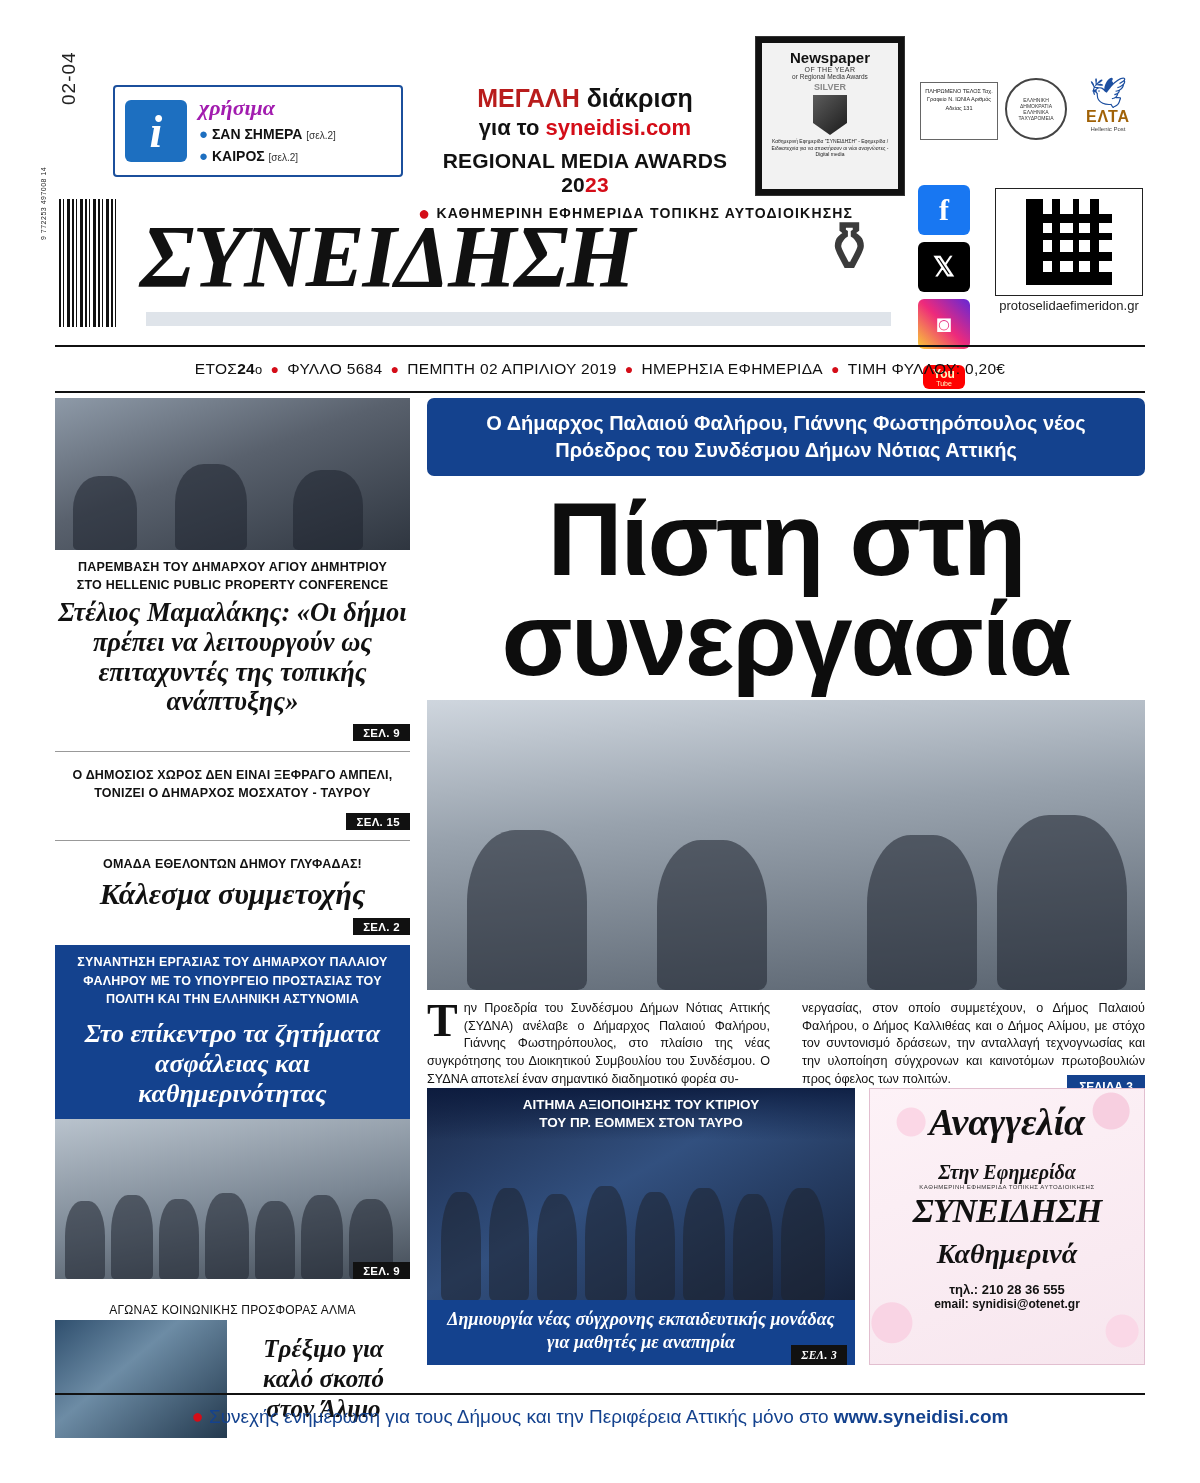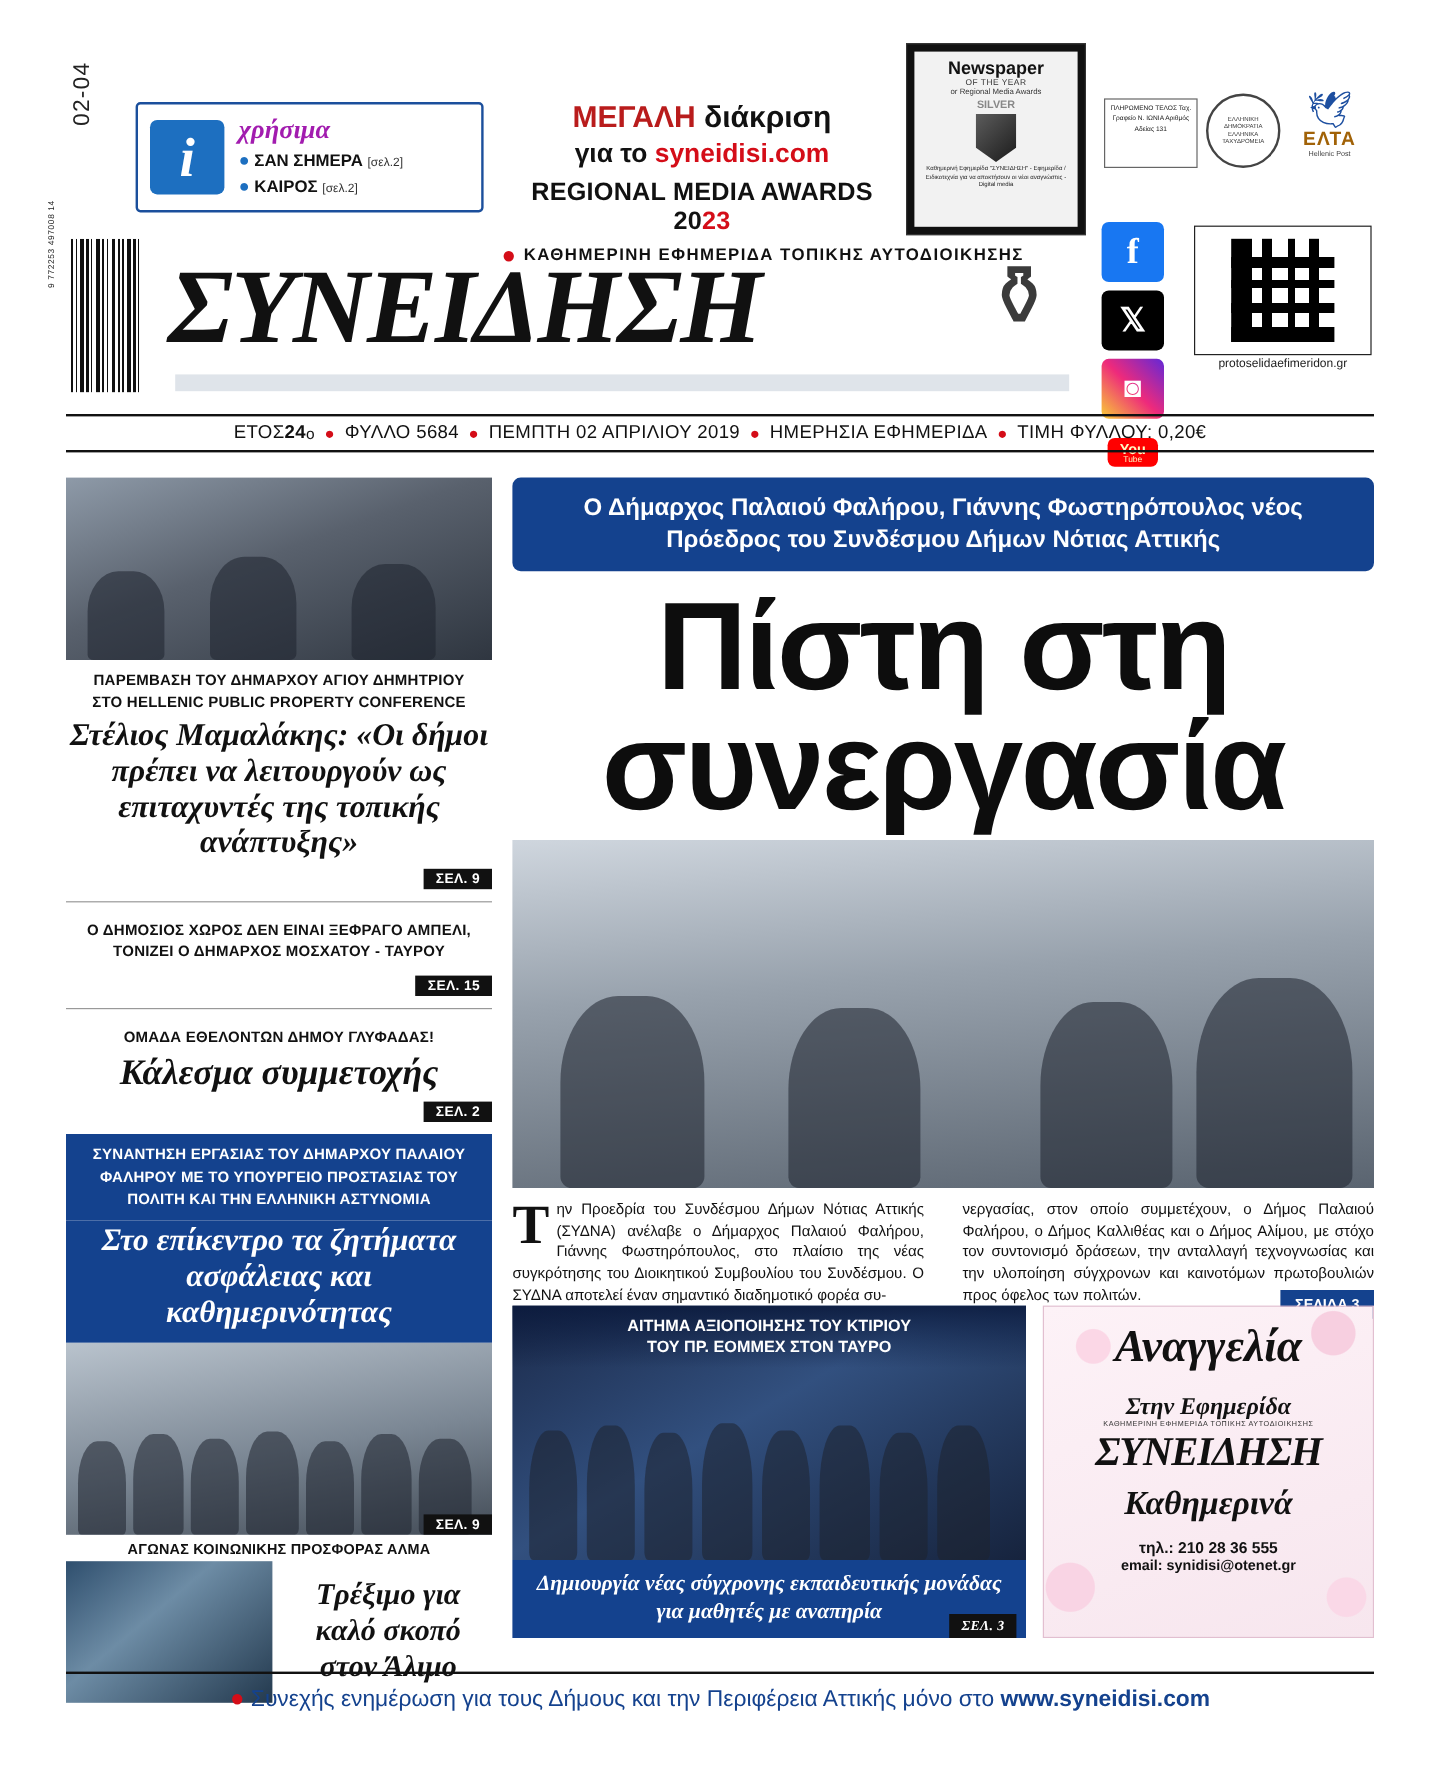--- a/index.html
+++ b/index.html
@@ -118,21 +118,21 @@
     width:148px; height:108px; border:1px solid #222; background:#fff;
     display:flex; align-items:center; justify-content:center;
   }
   .qr-inner {
     width:86px; height:86px;
     background-image:
       linear-gradient(90deg,#000 20%,transparent 20%,transparent 30%,#000 30%,#000 40%,transparent 40%,transparent 55%,#000 55%,#000 62%,transparent 62%,transparent 75%,#000 75%,#000 85%,transparent 85%),
       linear-gradient(0deg,#000 15%,transparent 15%,transparent 28%,#000 28%,#000 38%,transparent 38%,transparent 52%,#000 52%,#000 60%,transparent 60%,transparent 72%,#000 72%,#000 82%,transparent 82%);
     background-blend-mode:multiply;
   }
-  .qr-cap { font-size:10px; text-align:center; color:#222; margin-top:2px; }
+  .qr-cap { font-size:13px; text-align:center; color:#222; margin-top:2px; }
 
   .logo-sub {
     position:absolute; left:418px; top:202px; font-size:14px; font-weight:bold;
     letter-spacing:1.2px; color:#111;
   }
   .logo-sub .reddot { color:#d40d18; font-size:20px; vertical-align:-2px; }
   .logo {
     position:absolute; left:140px; top:214px; width:700px; height:86px;
     font-family:"Liberation Serif", serif; font-weight:bold; font-style:italic;
     font-size:88px; letter-spacing:-2px; line-height:86px; color:#111;
@@ -143,21 +143,21 @@
     position:absolute; left:146px; top:312px; width:745px; height:14px;
     background:#dfe4ea;
   }
   .amphora {
     position:absolute; left:820px; top:212px; width:60px; height:105px;
     color:#3b3b3b; font-size:70px; line-height:1;
   }
 
   .issue-bar {
     position:absolute; left:55px; top:345px; width:1090px;
-    border-top:2px solid #111; border-bottom:2px solid #111; height:32px;
+    border-top:2px solid #111; border-bottom:2px solid #111; height:48px;
     display:flex; align-items:center; justify-content:center;
     font-size:15.5px; letter-spacing:.3px; color:#111;
   }
   .issue-bar b { font-weight:bold; }
   .issue-bar .sep { color:#d40d18; margin:0 8px; font-size:14px; }
 
   
   .content { position:absolute; left:55px; top:398px; width:1090px; }
 
   .col-left { position:absolute; left:0; top:0; width:355px; }
@@ -267,21 +267,21 @@
   
   .footer {
     position:absolute; left:55px; top:1393px; width:1090px;
     border-top:2px solid #111; padding-top:10px; text-align:center;
     font-size:19px; color:#14428e; font-weight:normal;
   }
   .footer .bullet { color:#d40d18; font-size:20px; }
   .footer b { font-weight:bold; }
 
   .mini-photo { width:100%; }
-  .cap-small { font-size:12px; font-weight:bold; text-align:center; padding:5px 2px 3px; letter-spacing:.2px;}
+  .cap-small { font-size:12px; font-weight:normal; text-align:center; padding:24px 2px 3px; letter-spacing:.2px;}
 </style>
 </head>
 <body>
 
 <div class="page">
 
   <div class="masthead">
 
     <div class="spine-date">02-04</div>
     <div class="barcode"></div>

